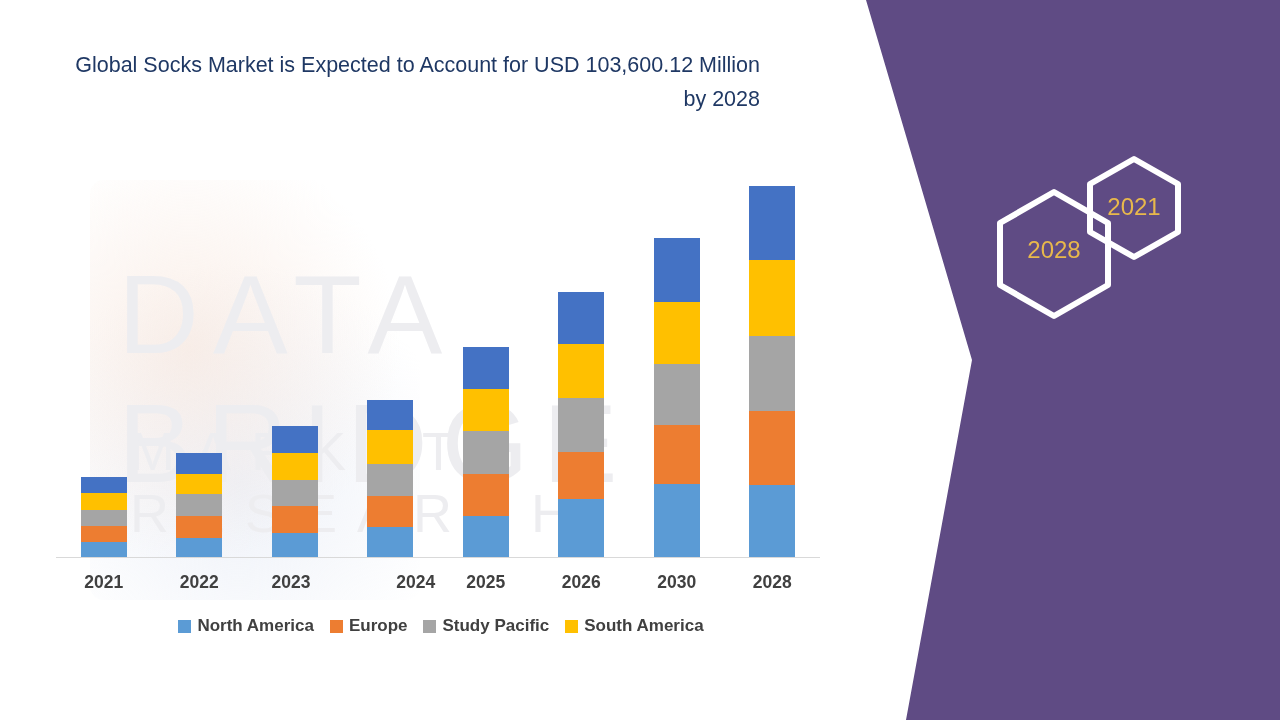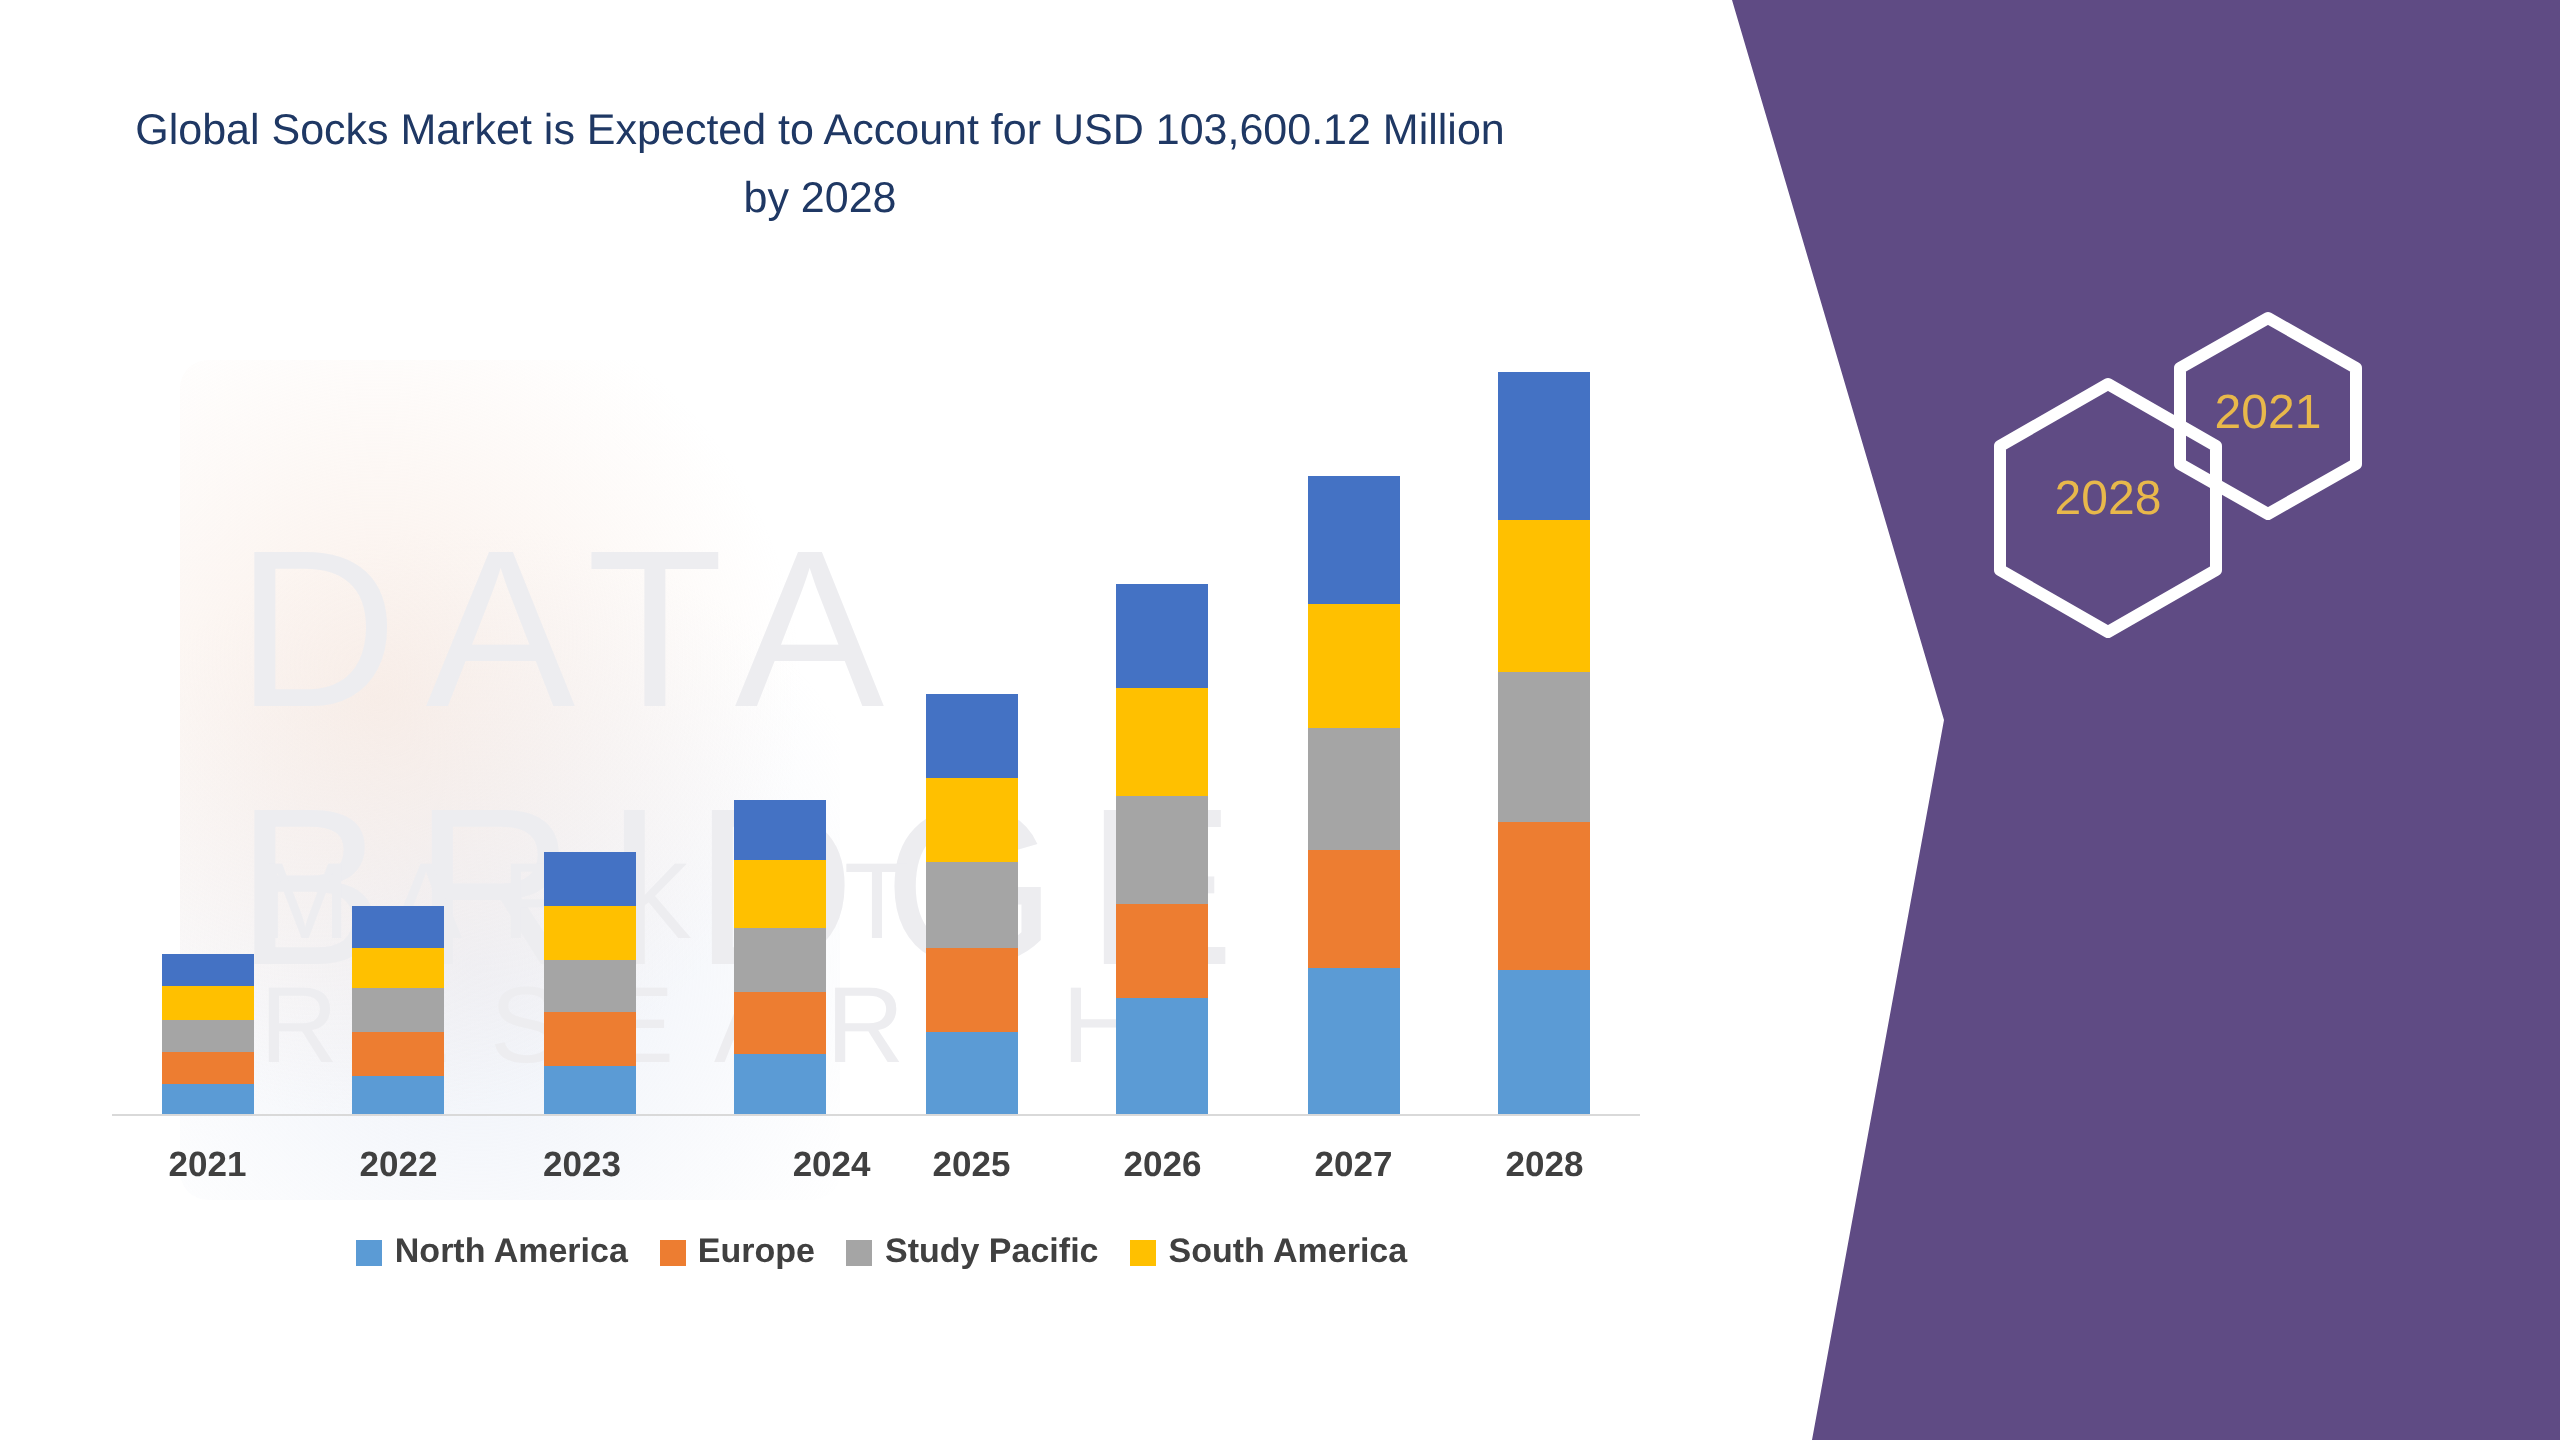--- a/index.html
+++ b/index.html
@@ -94,21 +94,21 @@
     background:
       radial-gradient(circle at 30% 40%, rgba(246,226,214,.55), rgba(246,226,214,0) 62%),
       radial-gradient(circle at 45% 72%, rgba(221,228,242,.5), rgba(221,228,242,0) 62%);
     z-index:0;
   }
 
   #chart-title {
     position:absolute;
     left:60px; top:48px;
     width:700px;
-    text-align:center;
+    text-align:right;
     color:#1f3864;
     font-size:21.5px;
     line-height:34px;
     font-weight:400;
     z-index:3;
   }
 
   
   #plot {
     position:absolute;
@@ -247,21 +247,21 @@
     </div>
   <div id="baseline"></div>
 
   <div id="x-axis">
       <div class="x-tick" style="left: 2.75px;">2021</div>
       <div class="x-tick" style="left: 98.25px;">2022</div>
       <div class="x-tick" style="left: 190px; text-align: center;">2023</div>
       <div class="x-tick" style="left: 289.25px; text-align: right;">2024</div>
       <div class="x-tick" style="left: 384.75px;">2025</div>
       <div class="x-tick" style="left: 480.25px;">2026</div>
-      <div class="x-tick" style="left: 575.75px;">2027</div>
+      <div class="x-tick" style="left: 575.75px;">2030</div>
       <div class="x-tick" style="left: 671.25px;">2028</div>
     </div>
 
   <div id="legend">
       <div class="legend-item">
         <span class="legend-swatch" style="background: rgb(91, 155, 213);"></span>
         <span class="legend-label">North America</span>
       </div>
       <div class="legend-item">
         <span class="legend-swatch" style="background: rgb(237, 125, 49);"></span>

